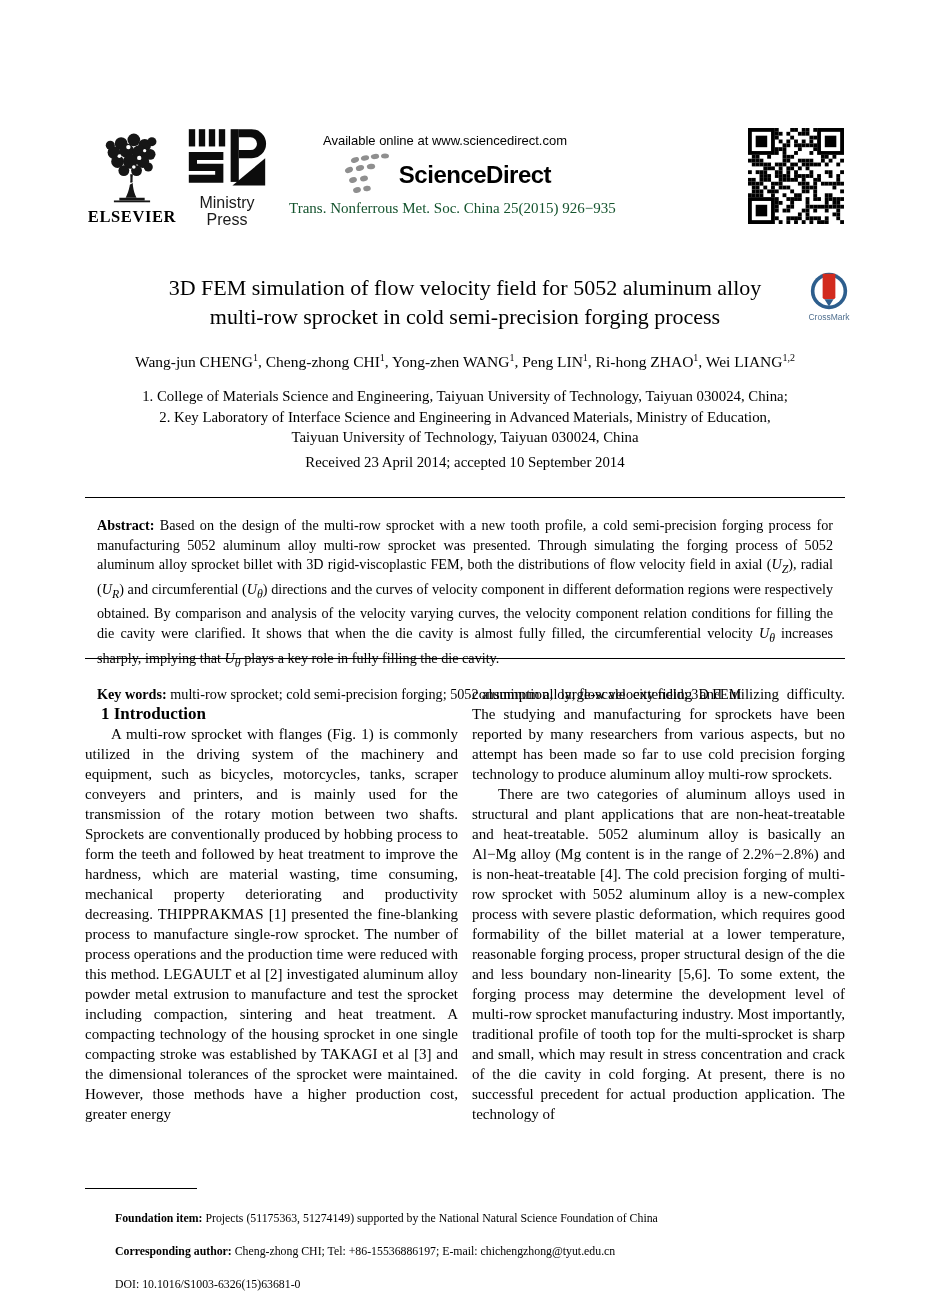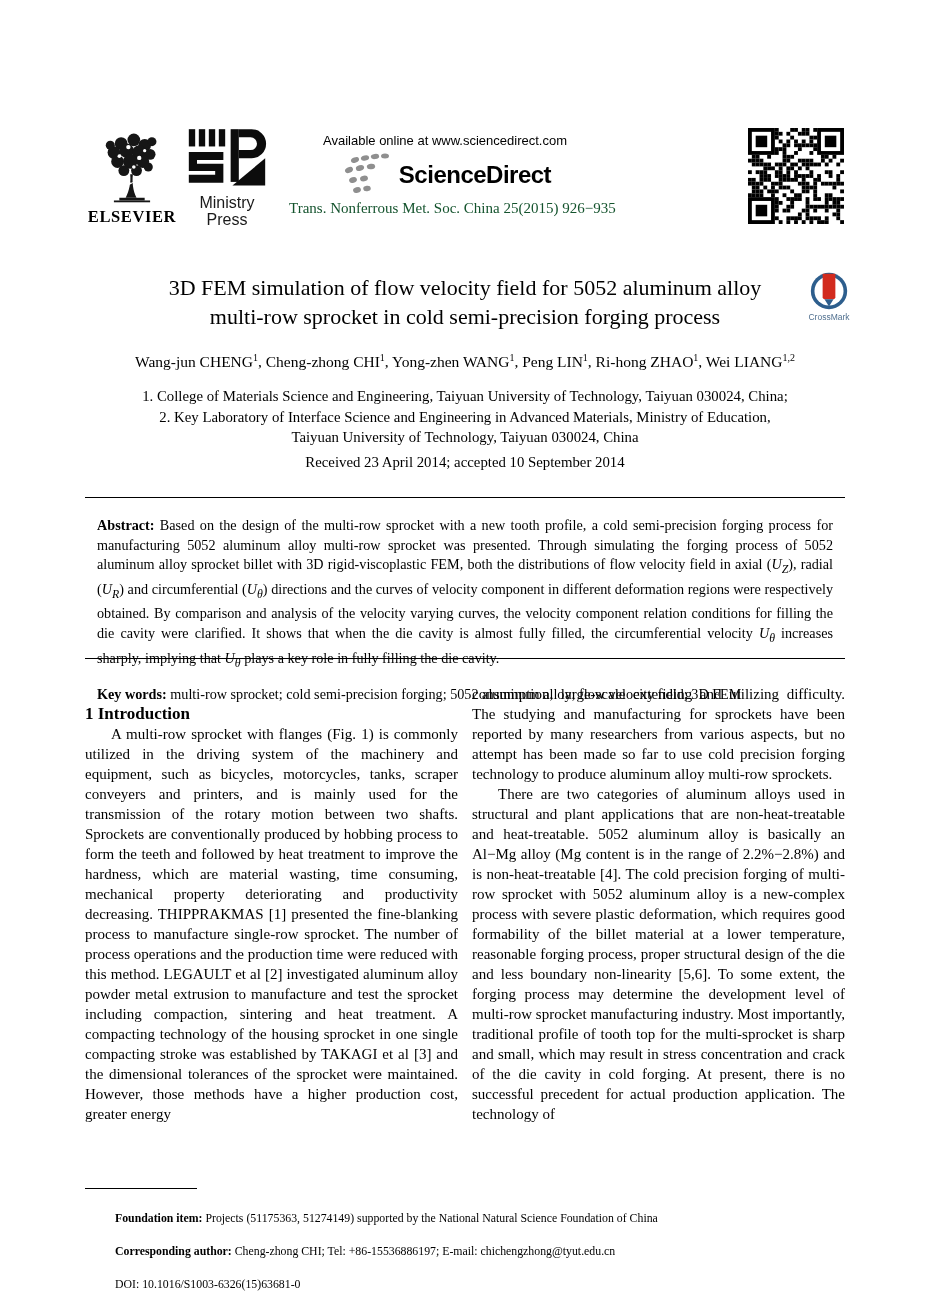--- a/index.html
+++ b/index.html
@@ -44,21 +44,21 @@
   
   .rule{position:absolute;left:85px;width:760px;height:1px;background:#000;}
   .abs-blk{position:absolute;left:85px;top:504px;width:760px;font-size:14.2px;line-height:19.7px;
            text-align:justify;color:#000;}
   .abs-blk p{margin:12px;}
   .b{font-weight:bold;}
 
   
   .cols{position:absolute;left:85px;top:684px;width:760px;display:flex;gap:14px;}
   .col{width:373px;font-size:15px;line-height:20px;text-align:justify;color:#000;}
-  .sec-h{font-size:17px;font-weight:bold;margin:20px 0 0 0;text-align:left;}
+  .sec-h{font-size:17px;font-weight:bold;margin:20px 0 0 16px;text-align:left;}
   .col p{margin:0;}
   .mt24{margin-top:24px;}
   .mt2{margin-top:2px;}
   .ind{text-indent:26px;}
 
   
   .fn-rule{position:absolute;left:85px;top:1188px;width:112px;height:1px;background:#000;}
   .footnote{position:absolute;left:99px;top:1194px;width:746px;font-size:11.8px;line-height:17px;color:#000;}
   .footnote p{margin:16px;}
 </style>

